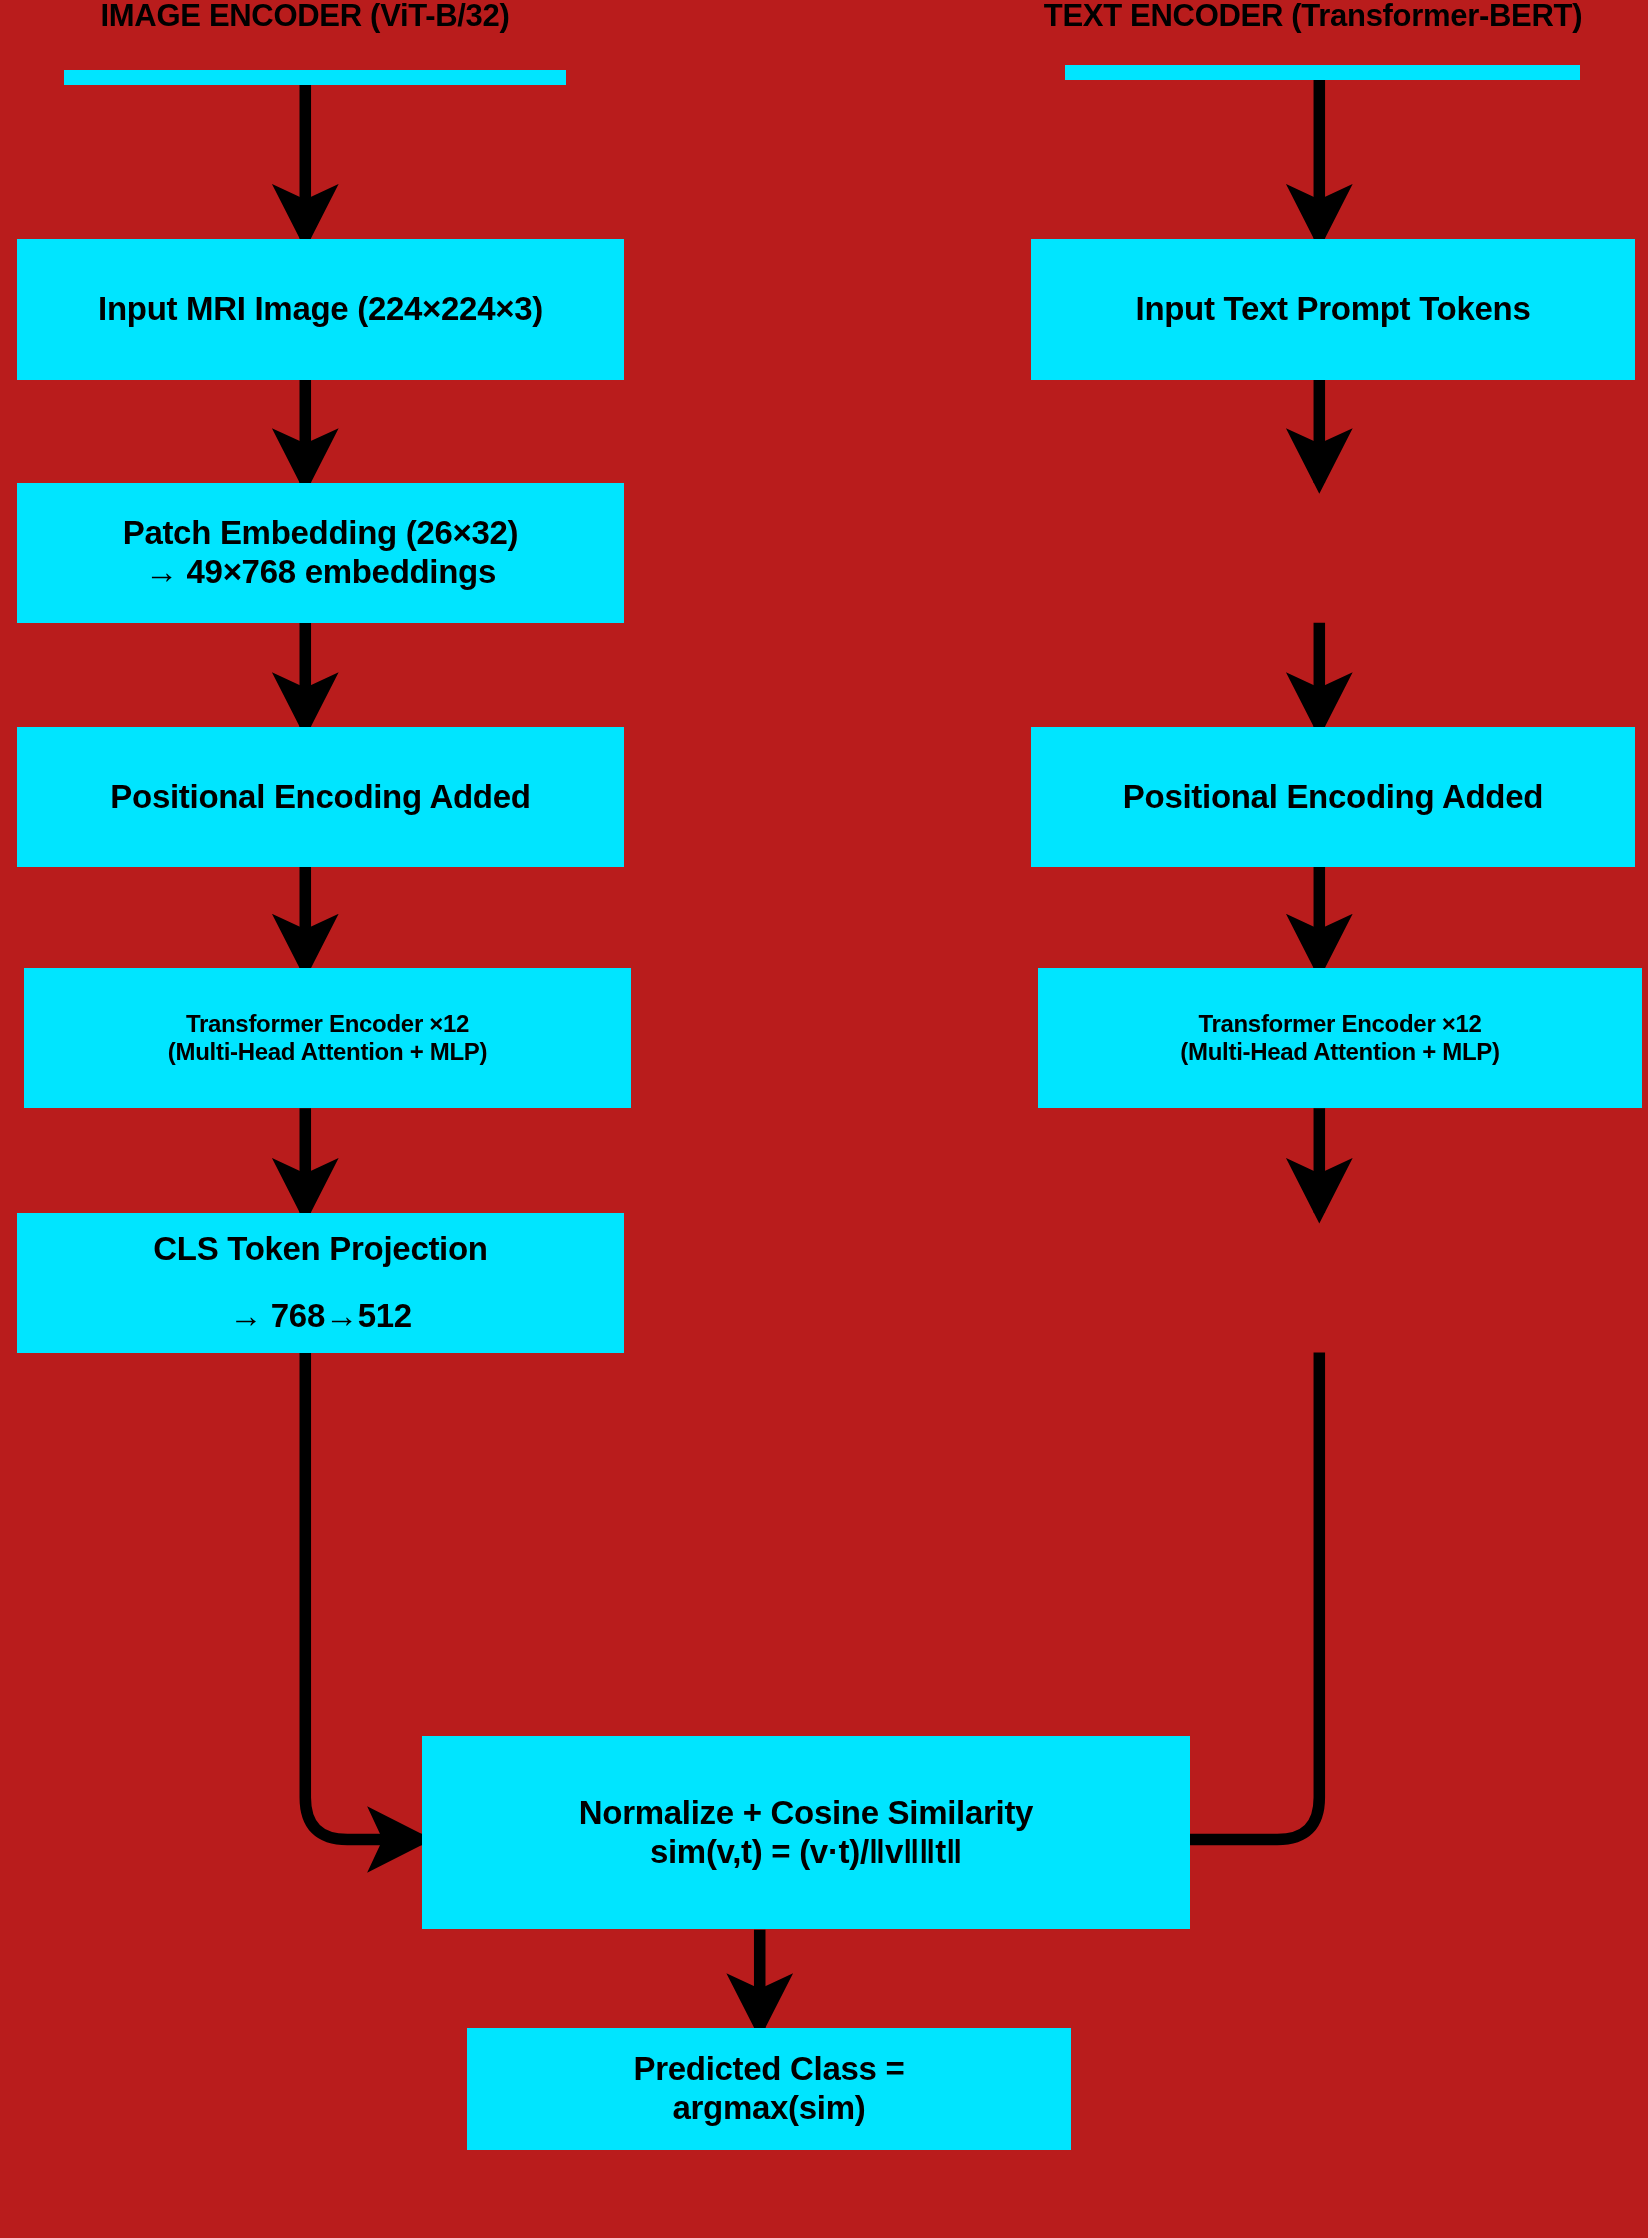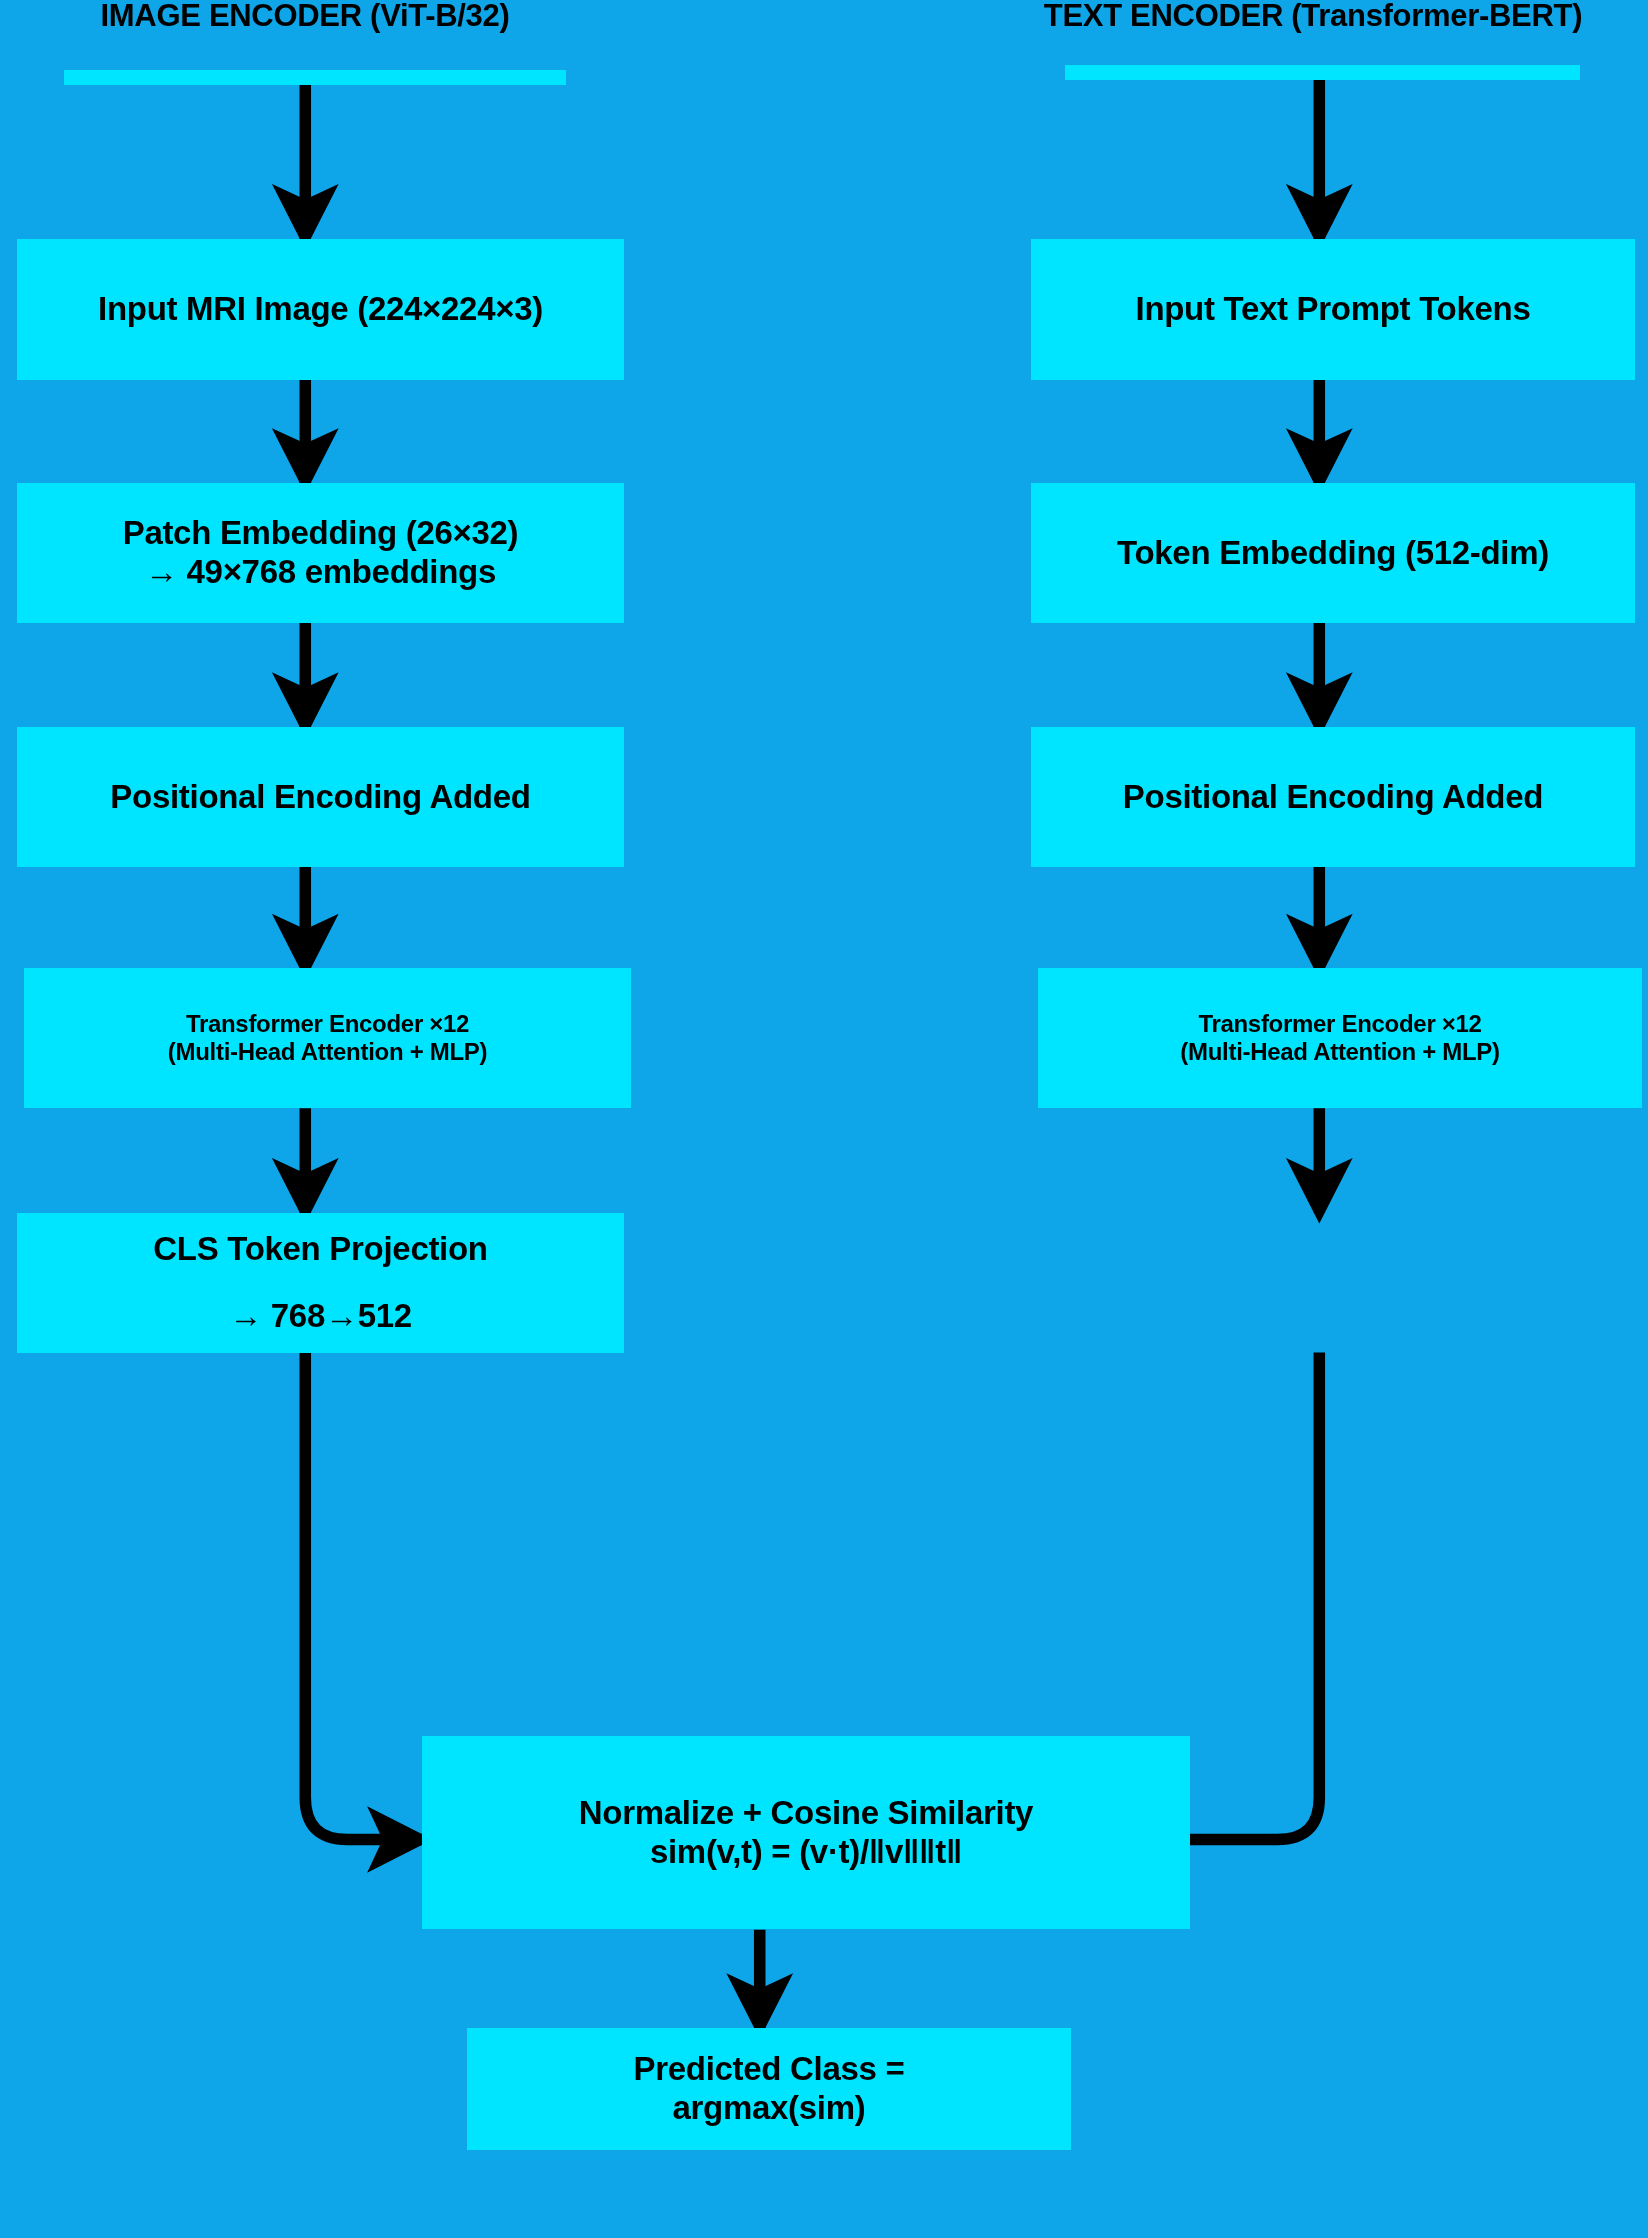--- a/index.html
+++ b/index.html
@@ -9,21 +9,21 @@
     background: #ffffff;
   }
   body {
     font-family: "Liberation Sans", sans-serif;
   }
 
   #canvas {
     position: relative;
     width: 1649px;
     height: 2239px;
-    background: #0ea5e9;
+    background: #b91c1c;
     overflow: hidden;
   }
 
   
   #wires {
     position: absolute;
     left: 0;
     top: 0;
     width: 1649px;
     height: 2239px;
@@ -128,23 +128,20 @@
 
   <div class="node" style="left:17px; top:1213px; width:607px; height:140px;gap:28px;">
     <span class="ln">CLS Token Projection</span>
     <span class="ln">→ 768→512</span>
   </div>
 
   <div class="node" style="left:1031px; top:239px; width:604px; height:141px;">
     <span class="ln">Input Text Prompt Tokens</span>
   </div>
 
-  <div class="node" style="left:1031px; top:483px; width:604px; height:140px;">
-    <span class="ln">Token Embedding (512-dim)</span>
-  </div>
 
   <div class="node" style="left:1031px; top:727px; width:604px; height:140px;">
     <span class="ln">Positional Encoding Added</span>
   </div>
 
   <div class="node tight" style="left:1031px; top:968px; width:604px; height:140px;">
     <span class="ln">Transformer Encoder ×12</span>
     <span class="ln">(Multi-Head Attention + MLP)</span>
   </div>
 

